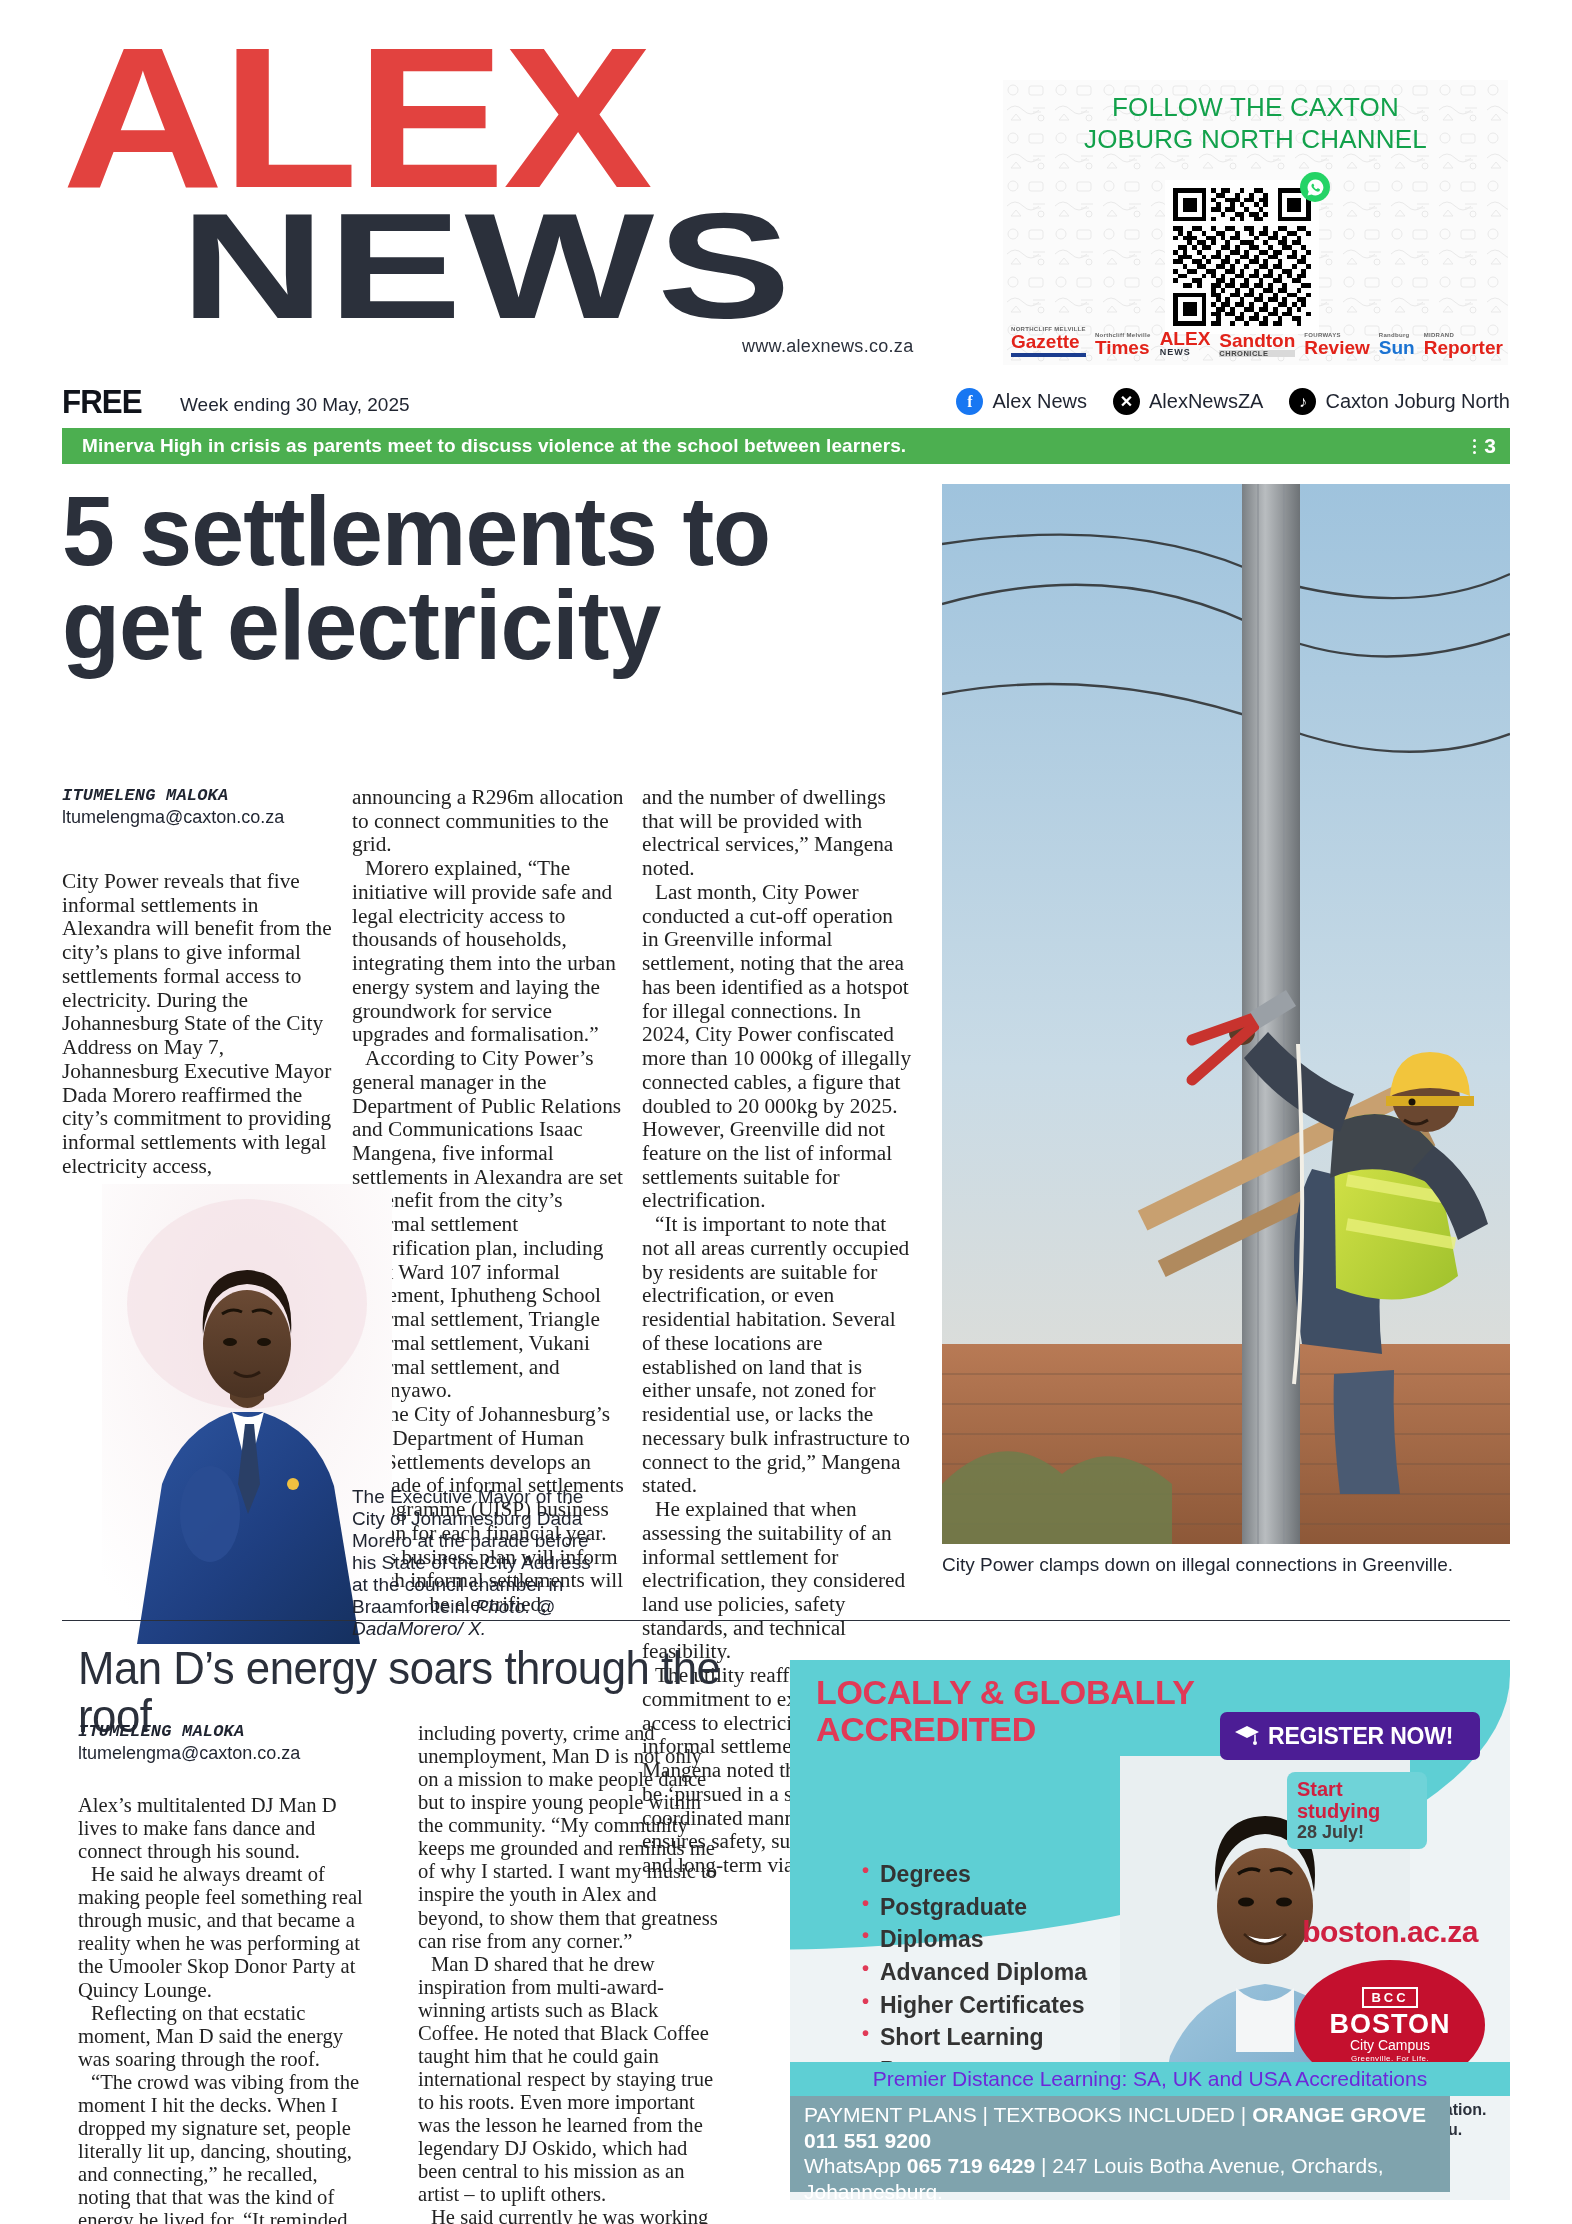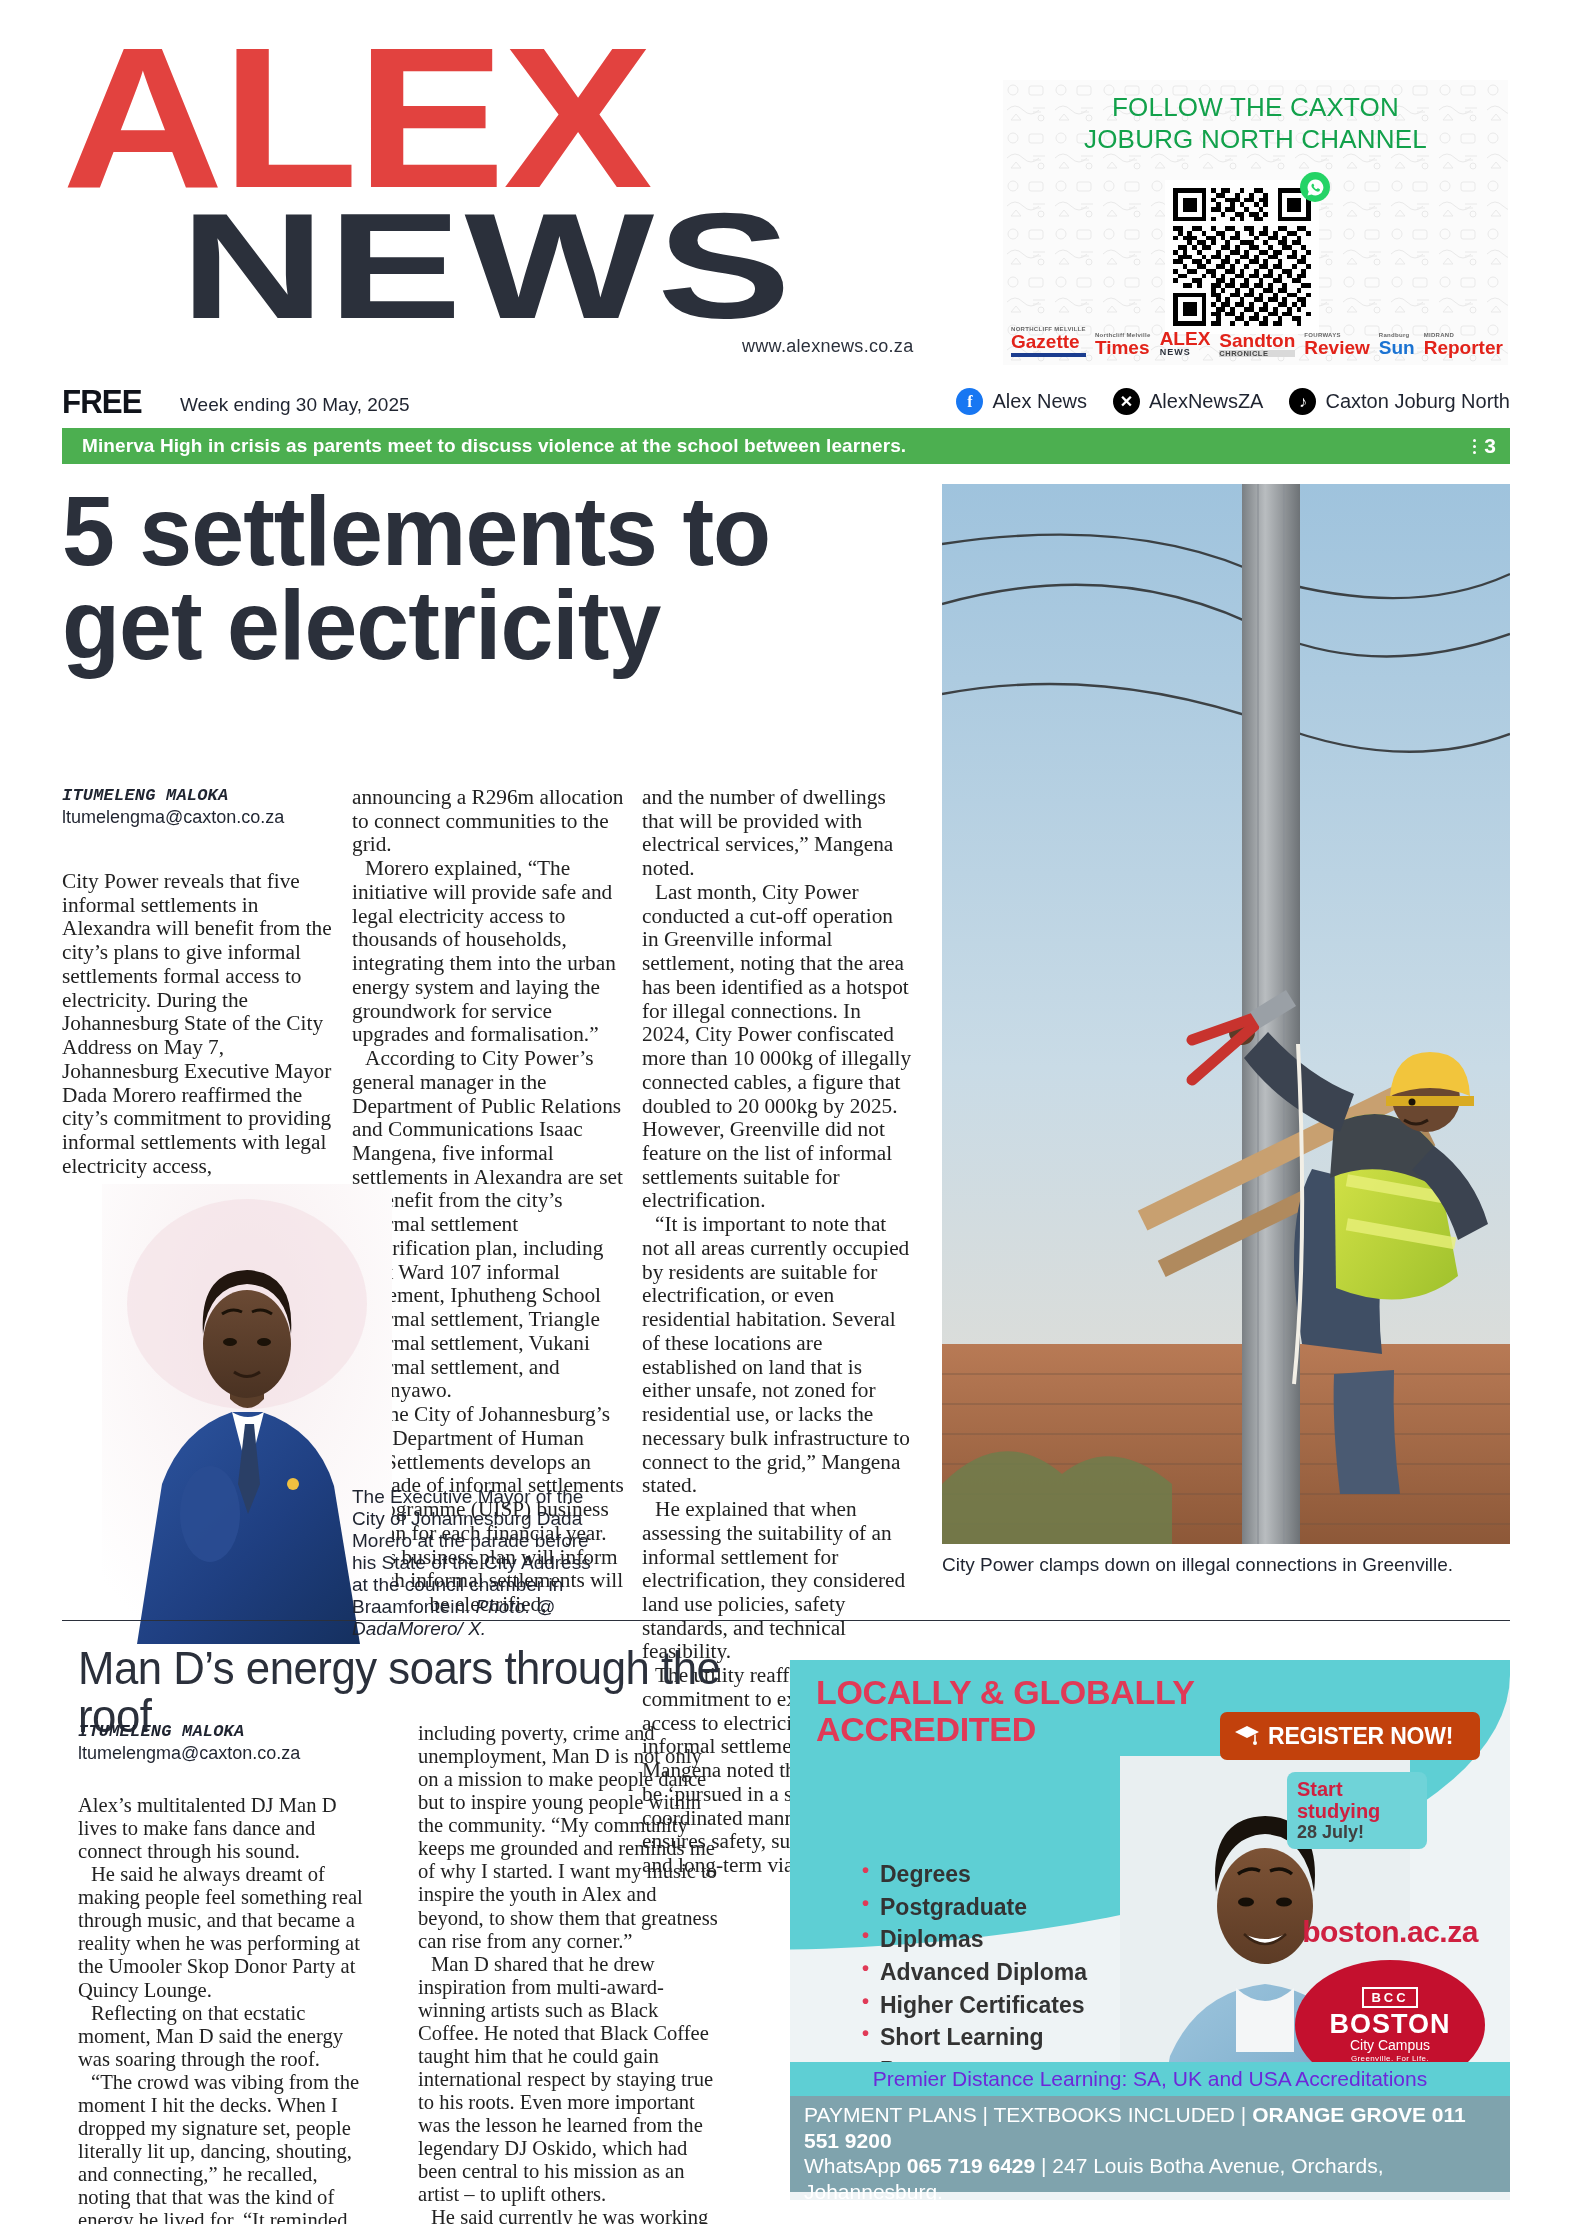--- a/index.html
+++ b/index.html
@@ -103,37 +103,37 @@
   .ad{position:absolute;left:790px;top:1660px;width:720px;height:540px;background:#eef3f5;overflow:hidden;
     font-family:"Liberation Sans",sans-serif;}
   .ad-teal-arc{position:absolute;left:-40px;top:-140px;width:760px;height:430px;background:#5ecfd4;
     border-bottom-right-radius:100% 64%;}
   .ad-head{position:absolute;left:26px;top:14px;width:470px;font-weight:bold;font-size:34px;line-height:1.08;
     color:#e03a57;letter-spacing:-.3px;}
   .ad-list{position:absolute;left:30px;top:182px;width:330px;}
   .ad-list li{list-style:none;font-size:23px;line-height:1.42;color:#333;font-weight:bold;position:relative;padding-left:20px;}
   .ad-list li:before{content:"•";position:absolute;left:2px;top:-2px;color:#e03a57;font-size:20px;}
   .ad-person{position:absolute;left:330px;top:96px;width:290px;height:400px;overflow:hidden;}
-  .reg-btn{position:absolute;left:430px;top:52px;width:260px;height:48px;background:#c2410c;border-radius:7px;
+  .reg-btn{position:absolute;left:430px;top:52px;width:260px;height:48px;background:#4c1d95;border-radius:7px;
     display:flex;align-items:center;gap:8px;padding-left:14px;box-sizing:border-box;}
   .reg-btn .lbl{color:#fff;font-weight:bold;font-size:23px;letter-spacing:-.2px;}
   .start-box{position:absolute;left:497px;top:112px;width:140px;background:#6fd3d8;border-radius:8px;padding:6px 10px;box-sizing:border-box;}
   .start-box .l1{color:#cf2040;font-size:20px;font-weight:bold;line-height:1.12;}
   .start-box .l2{color:#404040;font-size:18px;font-weight:bold;line-height:1.1;}
   .ad-url{position:absolute;left:490px;top:255px;width:220px;text-align:center;color:#cf2040;font-weight:bold;font-size:30px;letter-spacing:-.5px;}
   .boston-oval{position:absolute;left:505px;top:300px;width:190px;height:130px;background:#c4102e;border-radius:50%;
     display:flex;flex-direction:column;align-items:center;justify-content:center;color:#fff;}
   .boston-oval .bcc{border:2px solid #fff;padding:1px 7px;font-size:13px;font-weight:bold;letter-spacing:3px;}
   .boston-oval .nm{font-size:27px;font-weight:bold;letter-spacing:1px;line-height:1.05;margin-top:2px;}
   .boston-oval .cc{font-size:14px;line-height:1.1;}
   .boston-oval .tag{font-size:8px;letter-spacing:.4px;margin-top:1px;}
   .serious{position:absolute;left:480px;top:440px;width:240px;text-align:center;font-size:16px;font-weight:bold;color:#2b303b;line-height:1.22;}
   .ad-band1{position:absolute;left:0;bottom:104px;width:720px;height:34px;background:#5ecfd4;display:flex;align-items:center;justify-content:center;}
   .ad-band1 span{font-size:21px;color:#6d28d9;}
-  .ad-band2{position:absolute;left:0;bottom:8px;width:720px;height:96px;background:#7fa3ad;padding:6px 14px;box-sizing:border-box;color:#fff;}
+  .ad-band2{position:absolute;left:0;bottom:8px;width:660px;height:96px;background:#7fa3ad;padding:6px 14px;box-sizing:border-box;color:#fff;}
   .ad-band2 .l1{font-size:21px;line-height:1.22;}
   .ad-band2 .l2{font-size:21px;line-height:1.22;}
   .ad-band2 b{font-weight:bold;}
 
   
   svg{display:block;}
 </style>
 </head>
 <body>
 

